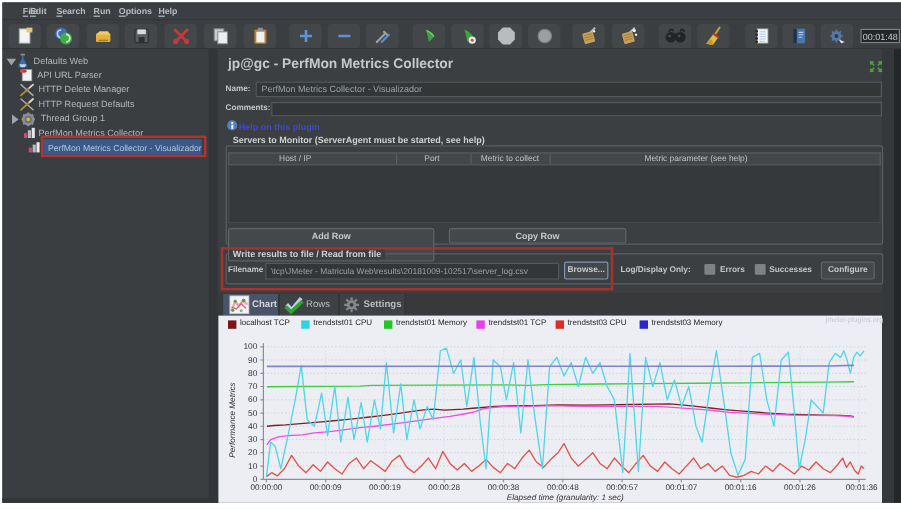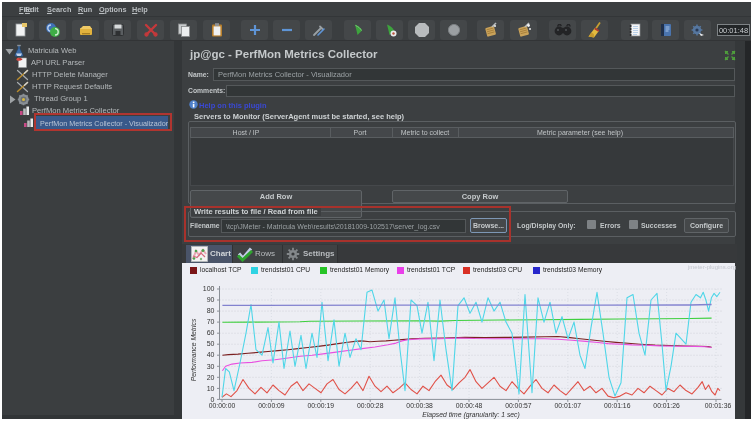--- a/index.html
+++ b/index.html
@@ -184,21 +184,21 @@
 <div class="abs" style="left:174px;top:41px;width:8px;height:378px;background:#333638"></div>
 
 <svg class="abs" style="left:5px;top:48px" width="9" height="7">
       <polygon points="0.5,1 8.5,1 4.5,6.5" fill="#9fa3a6"></polygon>
     </svg>
 <svg class="abs" style="left:13px;top:44px" width="12" height="13">
       <path d="M5 1.5h2v3l3 6.2c.5 1-.2 1.8-1.2 1.8H3.2c-1 0-1.7-.8-1.2-1.8l3-6.2z" fill="#3e6ca8" stroke="#27425f" stroke-width="0.7"></path>
       <rect x="4.2" y="0.8" width="3.6" height="1.4" fill="#8b9096"></rect>
       <path d="M3 9.5h6l-1.4 2.5H4.4z" fill="#c5d6ec"></path>
     </svg>
-<div class="treetxt abs" style="left:28px;top:46px">Matricula Web</div>
+<div class="treetxt abs" style="left:28px;top:46px">Defaults Web</div>
 
 <svg class="abs" style="left:16px;top:57px" width="12" height="11">
       <rect x="2.5" y="1" width="8" height="9.5" fill="#f0f1f2" stroke="#94979a" stroke-width="0.6"></rect>
       <path d="M0.5 2.5c2-2 5-2 6 0c-1.5 1.5-4 1.5-6 0z" fill="#c23a35"></path>
       <circle cx="2" cy="2.2" r="1.5" fill="#d94a42"></circle>
     </svg>
 <div class="treetxt abs" style="left:31px;top:58px">API URL Parser</div>
 
 <svg class="abs" style="left:16px;top:69px" width="13" height="12">
       <path d="M1.5 1.5l10 9" stroke="#a8adb0" stroke-width="1.2" stroke-linecap="round"></path>
@@ -267,21 +267,21 @@
 <div class="abs" style="left:190px;top:127px;width:544px;height:11px;background:#44474a;border:1px solid #595d60"></div>
 <div class="abs" style="left:190px;top:138px;width:544px;height:48px;background:#36393b;border:1px solid #45484b;border-top:none"></div>
 <div class="abs" style="left:212px;top:129px;width:68px;text-align:center;font-size:7px;color:#bfc3c5">Host / IP</div>
 <div class="abs" style="left:330px;top:129px;width:60px;text-align:center;font-size:7px;color:#bfc3c5">Port</div>
 <div class="abs" style="left:392px;top:129px;width:66px;text-align:center;font-size:7px;color:#bfc3c5">Metric to collect</div>
 <div class="abs" style="left:460px;top:129px;width:240px;text-align:center;font-size:7px;color:#bfc3c5">Metric parameter (see help)</div>
 <div class="abs" style="left:330px;top:128px;width:1px;height:9px;background:#595d60"></div>
 <div class="abs" style="left:392px;top:128px;width:1px;height:9px;background:#595d60"></div>
 <div class="abs" style="left:458px;top:128px;width:1px;height:9px;background:#595d60"></div>
 <div class="btn abs" style="left:190px;top:190px;width:172px;height:28px;line-height:11px">Add Row</div>
-<div class="btn abs" style="left:392px;top:190px;width:176px;height:12.5px;line-height:11px">Copy Row</div>
+<div class="btn abs" style="left:374px;top:190px;width:148px;height:12.5px;line-height:11px">Copy Row</div>
 
 <div class="abs" style="left:188px;top:211px;width:548px;height:26px;border:1px solid #5b5f62;border-radius:2px"></div>
 <div class="abs" style="left:191px;top:207px;font-size:7.5px;font-weight:bold;color:#cfd3d5;background:#3c3f41;padding:0 3px">Write results to file / Read from file</div>
 <div class="abs" style="left:190px;top:221.5px;font-size:6.8px;font-weight:bold;color:#c3c7c9">Filename</div>
 <div class="field abs" style="left:221px;top:219px;width:245px;height:14px;line-height:13px;font-size:7px">\tcp\JMeter - Matricula Web\results\20181009-102517\server_log.csv</div>
 <div class="btn abs" style="left:470px;top:218px;width:37px;height:15px;line-height:13px;font-size:7px;border-color:#7d97b5">Browse...</div>
 <div class="abs" style="left:517px;top:221.5px;font-size:6.9px;font-weight:bold;color:#c3c7c9">Log/Display Only:</div>
 <div class="abs" style="left:587px;top:220px;width:9px;height:9px;background:#7e8285;border-radius:1px"></div>
 <div class="abs" style="left:600px;top:221.5px;font-size:6.9px;font-weight:bold;color:#c3c7c9">Errors</div>
 <div class="abs" style="left:629px;top:220px;width:9px;height:9px;background:#7e8285;border-radius:1px"></div>

